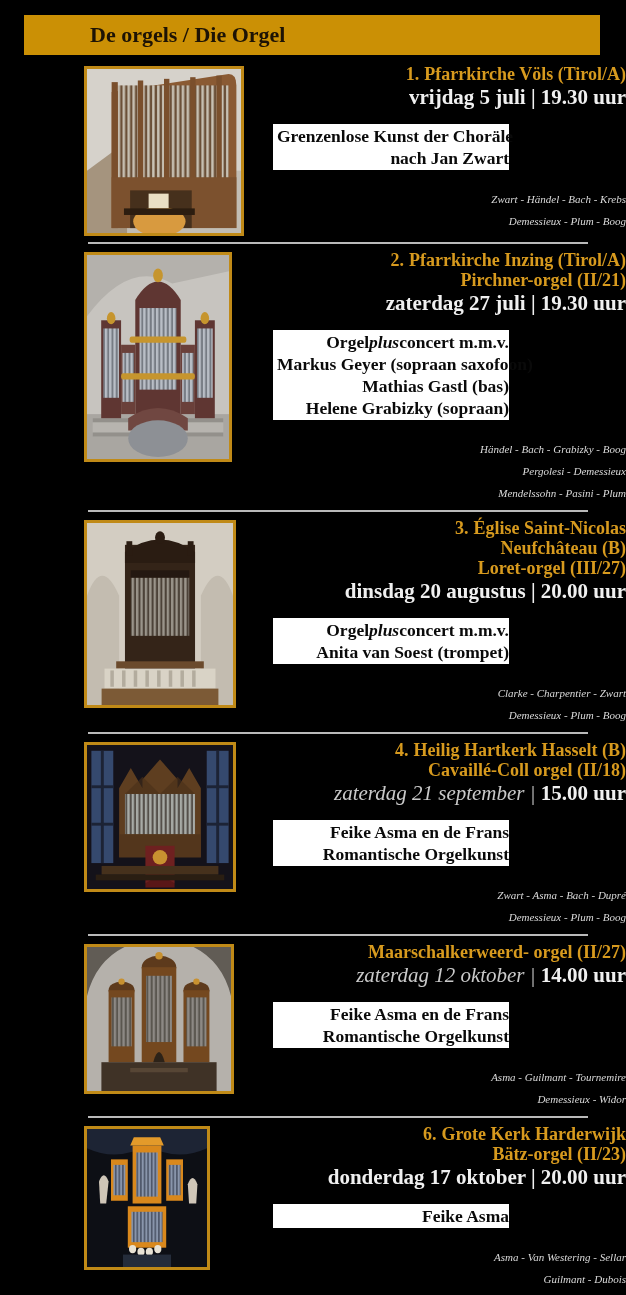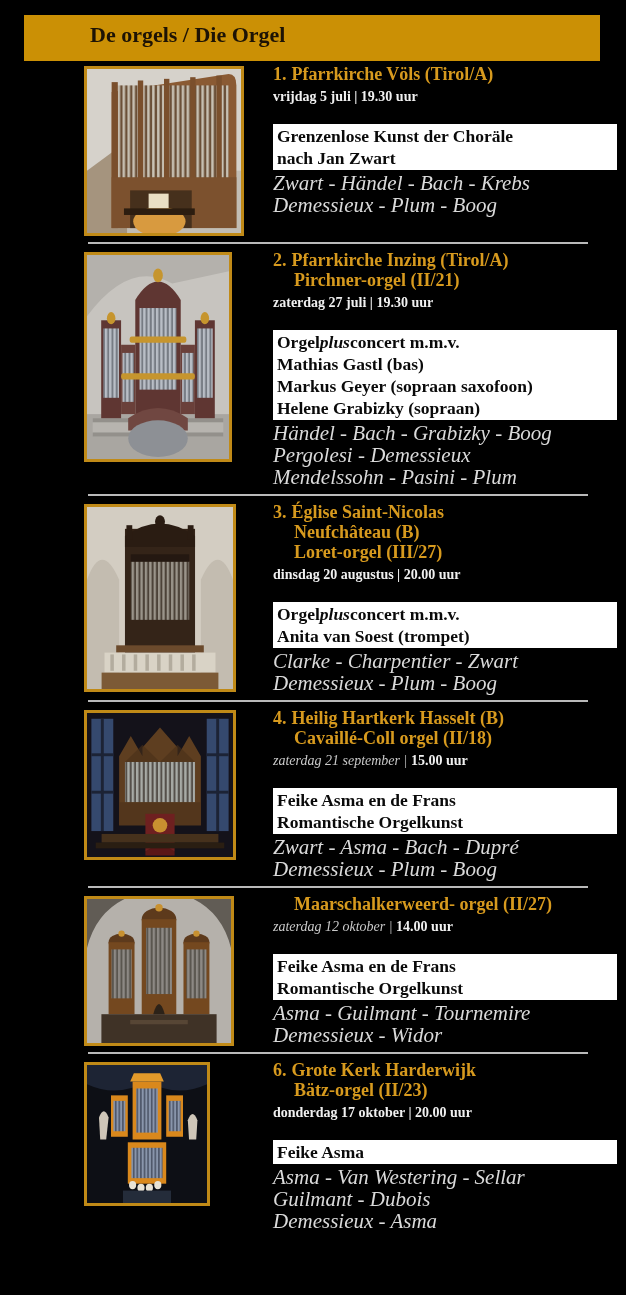--- a/index.html
+++ b/index.html
@@ -3,56 +3,56 @@
 <meta charset="utf-8">
 <style>
   html,body{margin:0;padding:0;}
   body{
     width:626px;height:1295px;overflow:hidden;
     background:#000;
     font-family:"Liberation Serif", serif;
     position:relative;
   }
   .banner{
-    position:absolute;left:24px;top:15px;width:576px;height:46px;
+    position:absolute;left:24px;top:15px;width:576px;height:40px;
     background:#cb9005;
   }
   .banner .banner-title{
     display:block;margin-left:66px;line-height:40px;
     font-size:22px;font-weight:bold;color:#1d1305;
   }
   .content{position:absolute;left:0;top:54px;width:626px;padding-top:10px;}
-  .entry{display:flex;align-items:flex-start;padding-left:84px;}
+  .entry{display:flex;align-items:flex-start;padding-left:84px;text-align:right;}
   .photo-col{flex:0 0 189px;}
   .photo{
     border:3px solid #c08a17;box-sizing:border-box;margin-top:2px;
     box-shadow:inset 0 0 0 1px #1a1004;
   }
   .photo svg{display:block;width:100%;height:100%;}
   .p1{width:160px;height:170px;}
   .p2{width:148px;height:210px;}
   .p3{width:152px;height:188px;}
   .p4{width:152px;height:150px;}
   .p5{width:150px;height:150px;}
   .p6{width:126px;height:144px;}
   .text-col{flex:1;min-width:0;}
   .title{font-size:18px;font-weight:bold;color:#d79a1e;line-height:20px;}
   .t-line{white-space:nowrap;}
   .t-indent{padding-left:21px;}
   .num{margin-right:5px;}
-  .date{font-size:14px;line-height:22px;margin-top:2px;color:#f0f0f0;font-weight:bold;white-space:nowrap;}
+  .date{font-size:21px;line-height:22px;margin-top:2px;color:#f0f0f0;font-weight:bold;white-space:nowrap;}
   .date-reg{font-weight:normal;color:#c9c9c9;font-style:italic;}
   .box{
     background:#ffffff;color:#0a0a0a;font-weight:bold;
     font-size:17.5px;line-height:22px;
-    width:344px;padding:1px 0 1px 4px;margin-top:16px;box-sizing:border-box;
+    width:236px;padding:1px 0 1px 4px;margin-top:16px;box-sizing:border-box;
   }
   .box .it{font-style:italic;}
   .box-line{white-space:nowrap;}
-  .composers{font-style:italic;font-size:21px;line-height:22px;color:#dadada;margin-top:2px;}
+  .composers{font-style:italic;font-size:11px;line-height:22px;color:#dadada;margin-top:18px;}
   .separator{height:2px;background:#b9b9b9;margin:6px 38px 6px 88px;}
 </style>
 </head>
 <body>
 
 <div class="banner">
   <span class="banner-title">De orgels / Die Orgel</span>
 </div>
 
 <div class="content">
@@ -145,22 +145,22 @@
       </div>
     </div>
     <div class="text-col">
       <div class="title">
         <div class="t-line"><span class="num">2.</span><span>Pfarrkirche Inzing (Tirol/A)</span></div>
         <div class="t-line t-indent">Pirchner-orgel (II/21)</div>
       </div>
       <div class="date"><span class="date-reg"></span><span>zaterdag 27 juli | 19.30 uur</span></div>
       <div class="box">
         <div class="box-line"><span>Orgel</span><span class="it">plus</span><span>concert m.m.v.</span></div>
+        <div class="box-line">Markus Geyer (sopraan saxofoon)</div>
         <div class="box-line">Mathias Gastl (bas)</div>
-        <div class="box-line">Markus Geyer (sopraan saxofoon)</div>
         <div class="box-line">Helene Grabizky (sopraan)</div>
       </div>
       <div class="composers">
         <div>Händel - Bach - Grabizky - Boog</div>
         <div>Pergolesi - Demessieux</div>
         <div>Mendelssohn - Pasini - Plum</div>
       </div>
     </div>
   </section>
   <div class="separator"></div>

